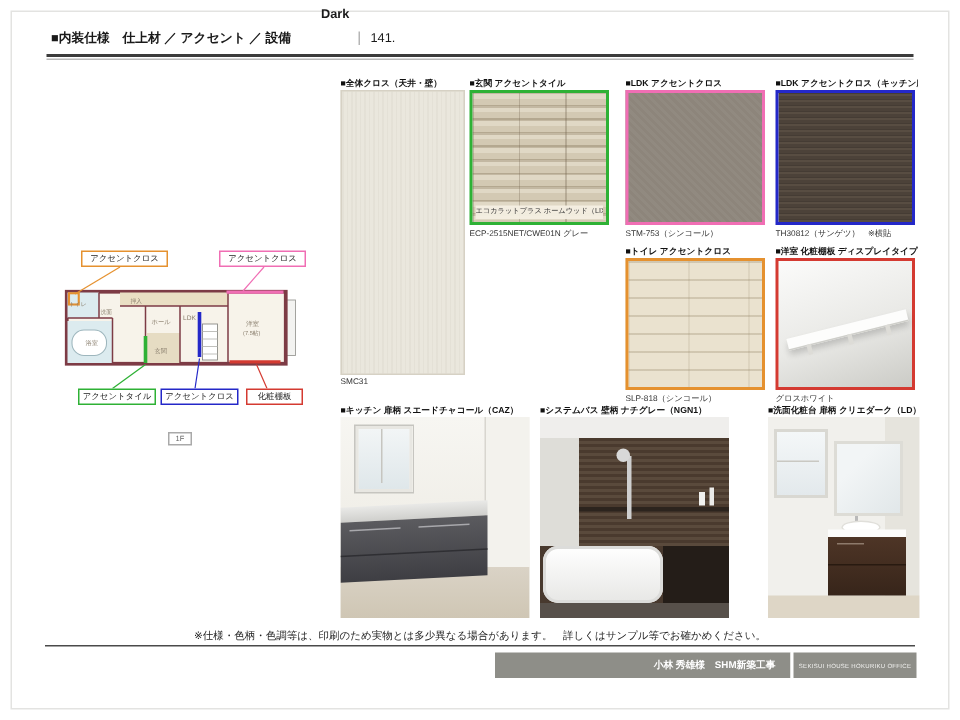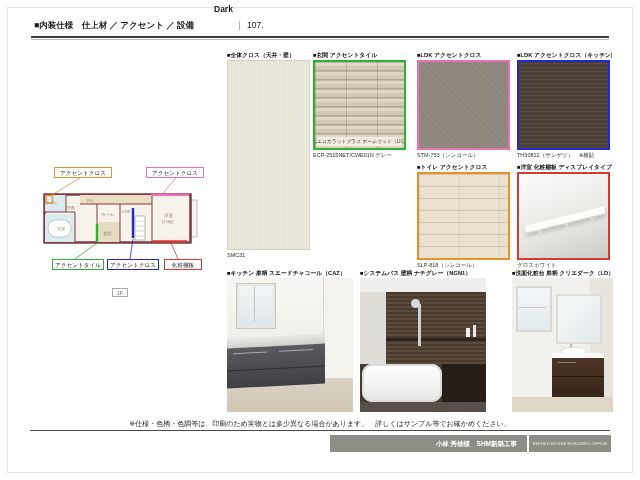--- a/index.html
+++ b/index.html
@@ -75,21 +75,21 @@
 </style>
 </head>
 <body>
 
 <div id="page">
   <div class="abs frame"></div>
 
   <div class="abs hdr-title">■内装仕様　仕上材 ／ アクセント ／ 設備</div>
   <div class="abs hdr-variant">Dark</div>
   <div class="abs hdr-div"></div>
-  <div class="abs hdr-page">107.</div>
+  <div class="abs hdr-page">141.</div>
   <div class="abs rule-top"></div>
   <div class="abs rule-top2"></div>
 
   <div class="abs" style="left:40px;top:160px;width:175px;height:145px;">
     <svg width="175" height="145" viewBox="0 0 175 145">
 
       <rect x="151" y="40" width="6" height="37" fill="#f3f3f1" stroke="#9a9a96" stroke-width="0.6"></rect>
 
       <rect x="4.5" y="34.5" width="146" height="48" fill="#f7f3ea" stroke="#7d3b45" stroke-width="2.5"></rect>
 

